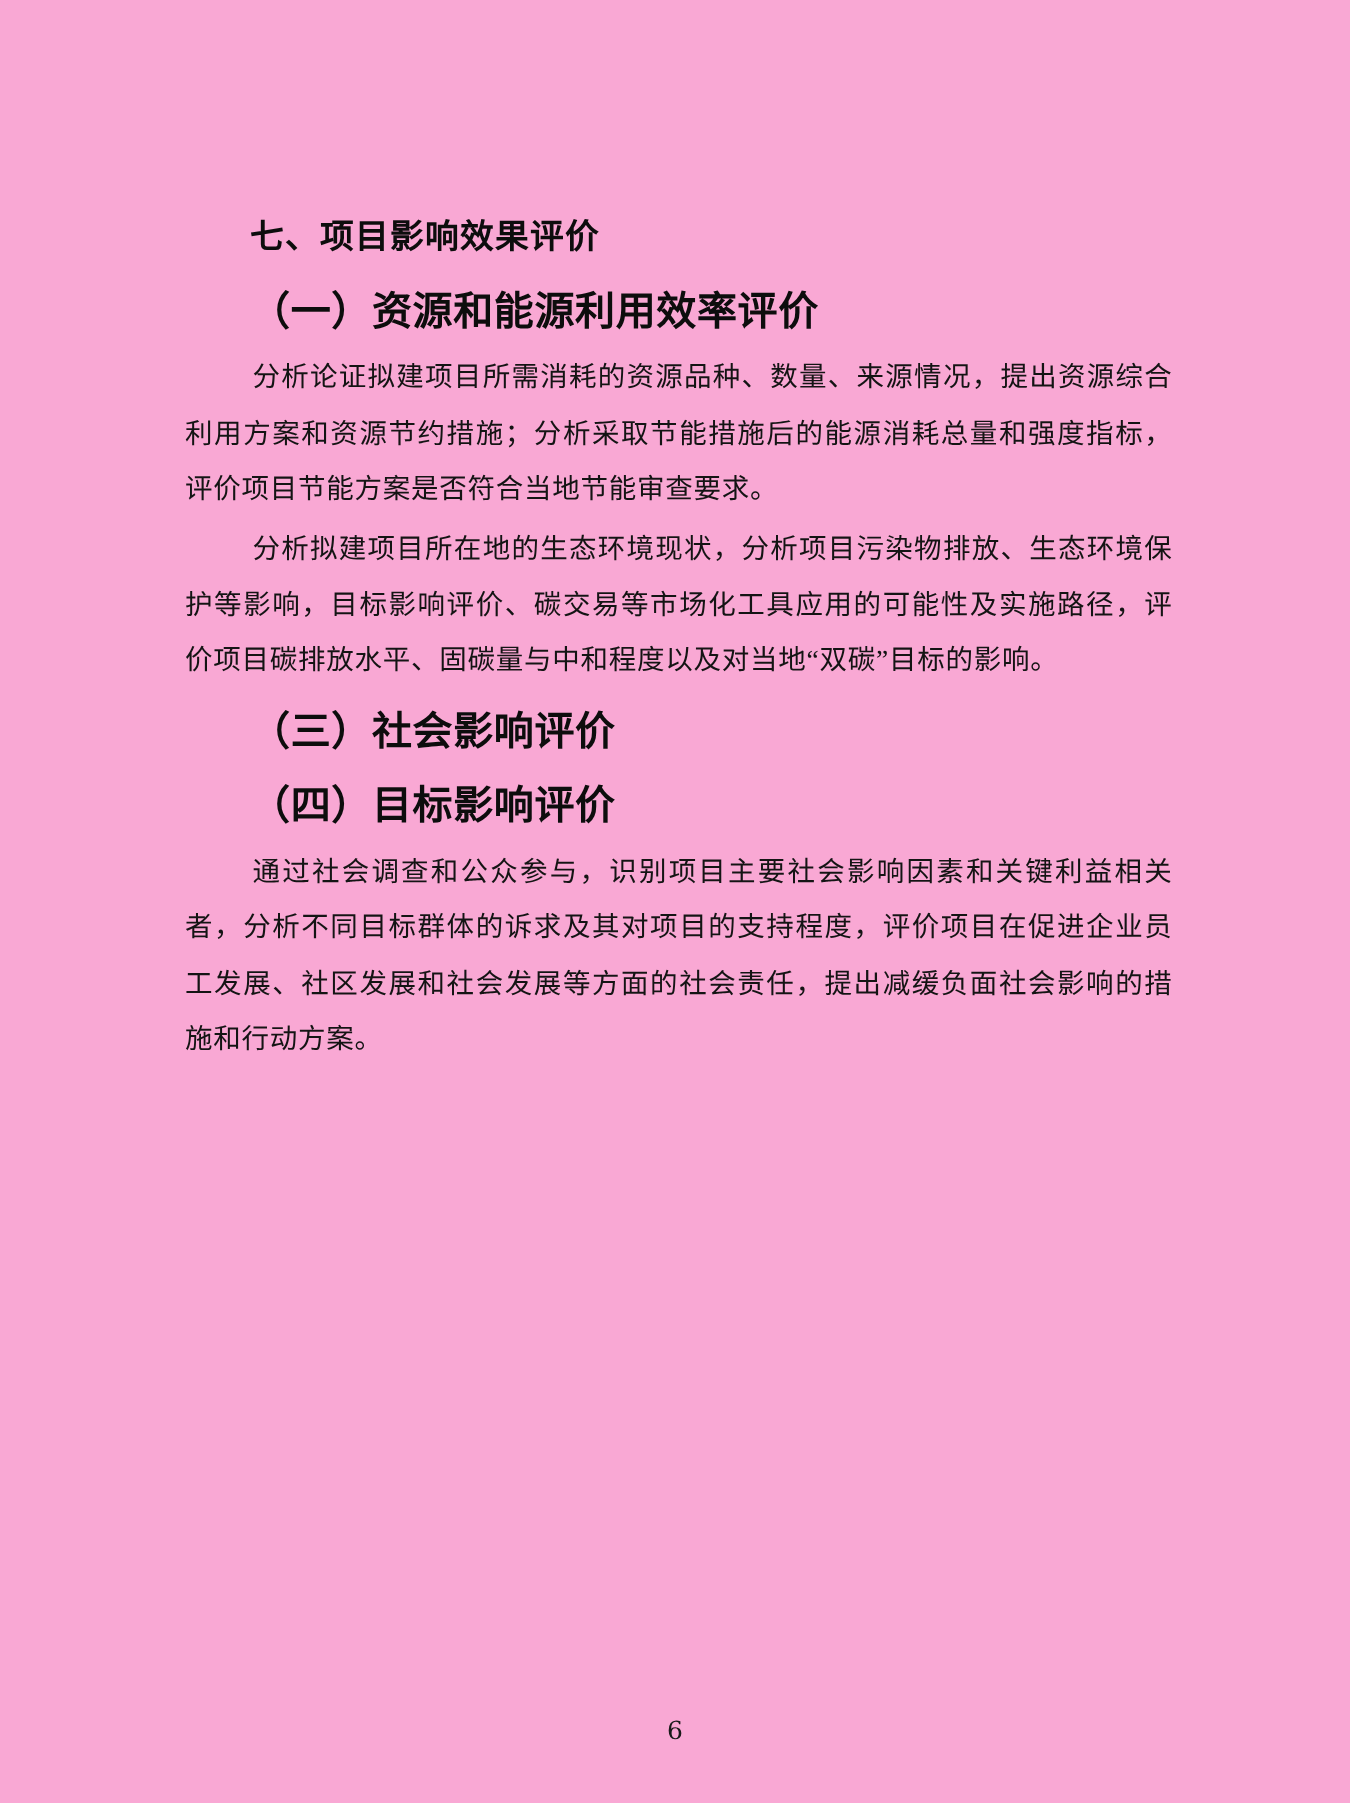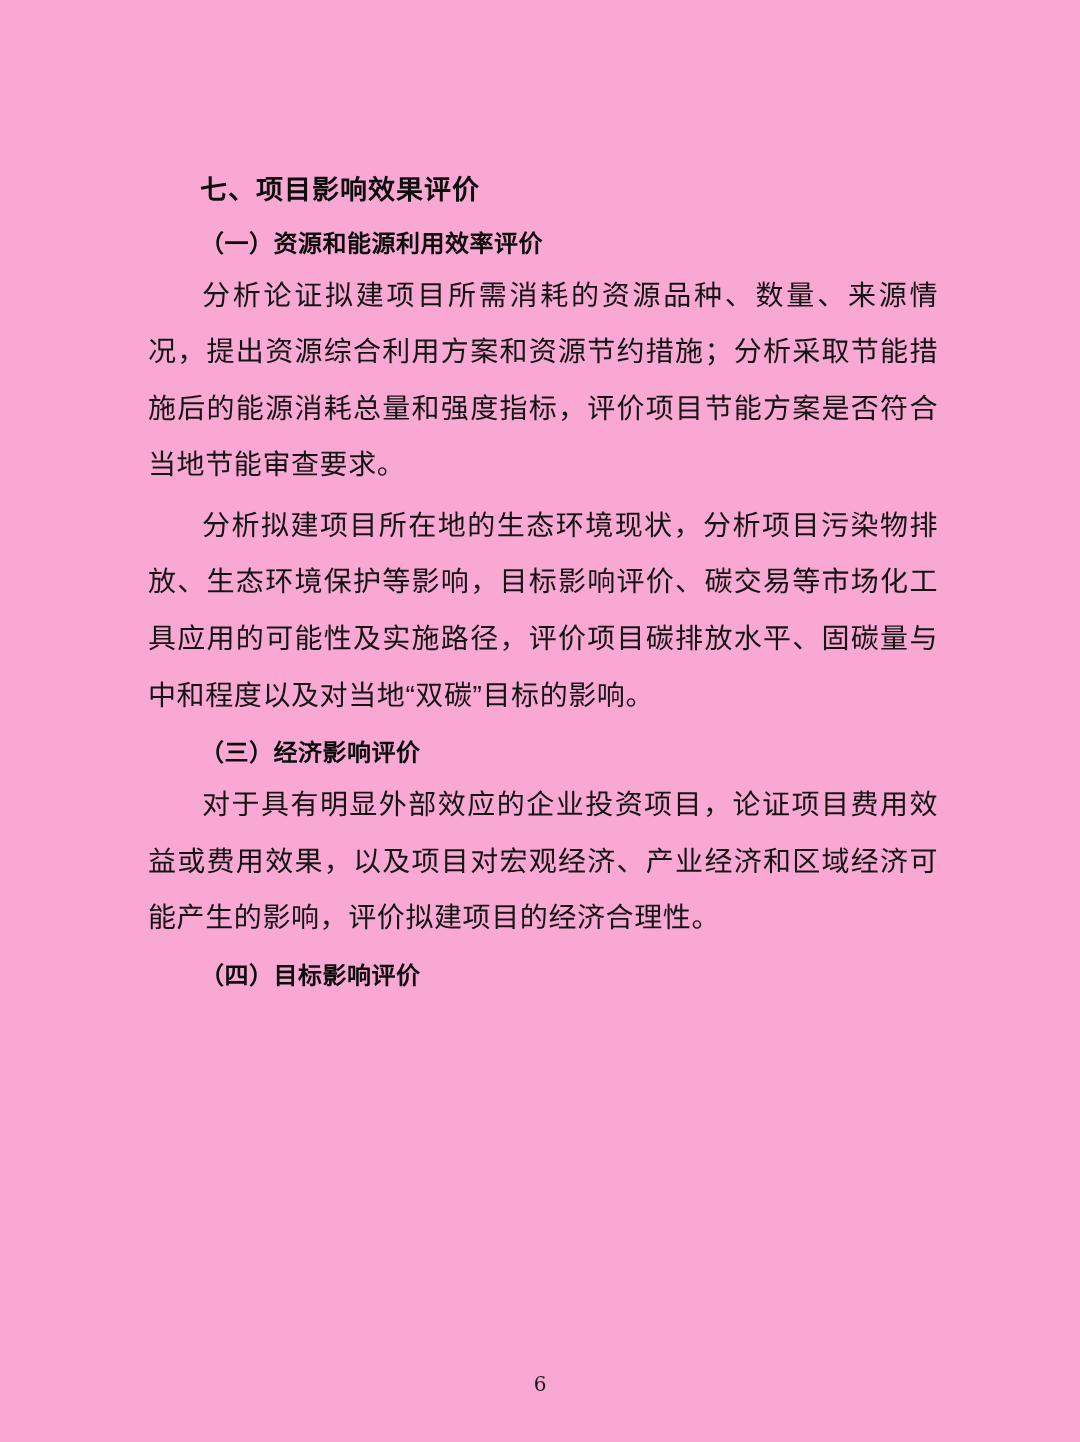--- a/index.html
+++ b/index.html
@@ -36,30 +36,30 @@
     font-size: 27px;
     line-height: 1.5;
     letter-spacing: 1px;
     margin: 0 0 14px 0;
     padding-left: 52px;
     color: #0d0d0d;
   }
   .sub-title {
     font-family: "DejaVu Serif", "Liberation Serif", serif;
     font-weight: bold;
-    font-size: 24px;
+    font-size: 32px;
     line-height: 1.55;
     letter-spacing: 0.5px;
     margin: 10px 0 6px 0;
     padding-left: 52px;
     color: #0d0d0d;
   }
   .para {
-    font-family: Liberation Sans, sans-serif;
-    font-size: 28px;
+    font-family: Liberation Serif, serif;
+    font-size: 22px;
     line-height: 2.02;
     letter-spacing: 0.6px;
     text-align: justify;
     text-justify: inter-ideograph;
     margin: 0 0 4px 0;
     text-indent: 54px;
     color: #141414;
   }
   .page-number {
     position: absolute;
@@ -78,21 +78,21 @@
 <div class="page">
   <div class="content">
 
     <h1 class="section-title">七、项目影响效果评价</h1>
 
     <h2 class="sub-title">（一）资源和能源利用效率评价</h2>
     <p class="para">分析论证拟建项目所需消耗的资源品种、数量、来源情况，提出资源综合利用方案和资源节约措施；分析采取节能措施后的能源消耗总量和强度指标，评价项目节能方案是否符合当地节能审查要求。</p>
 
     <p class="para">分析拟建项目所在地的生态环境现状，分析项目污染物排放、生态环境保护等影响，目标影响评价、碳交易等市场化工具应用的可能性及实施路径，评价项目碳排放水平、固碳量与中和程度以及对当地“双碳”目标的影响。</p>
 
-    <h2 class="sub-title">（三）经济影响评价</h2>
-    <p class="para">对于具有明显外部效应的企业投资项目，论证项目费用效益或费用效果，以及项目对宏观经济、产业经济和区域经济可能产生的影响，评价拟建项目的经济合理性。</p>
+    <h2 class="sub-title">（三）社会影响评价</h2>
 
     <h2 class="sub-title">（四）目标影响评价</h2>
+    <p class="para">通过社会调查和公众参与，识别项目主要社会影响因素和关键利益相关者，分析不同目标群体的诉求及其对项目的支持程度，评价项目在促进企业员工发展、社区发展和社会发展等方面的社会责任，提出减缓负面社会影响的措施和行动方案。</p>
 
   </div>
 
   <div class="page-number">6</div>
 </div>
 
 </body></html>

